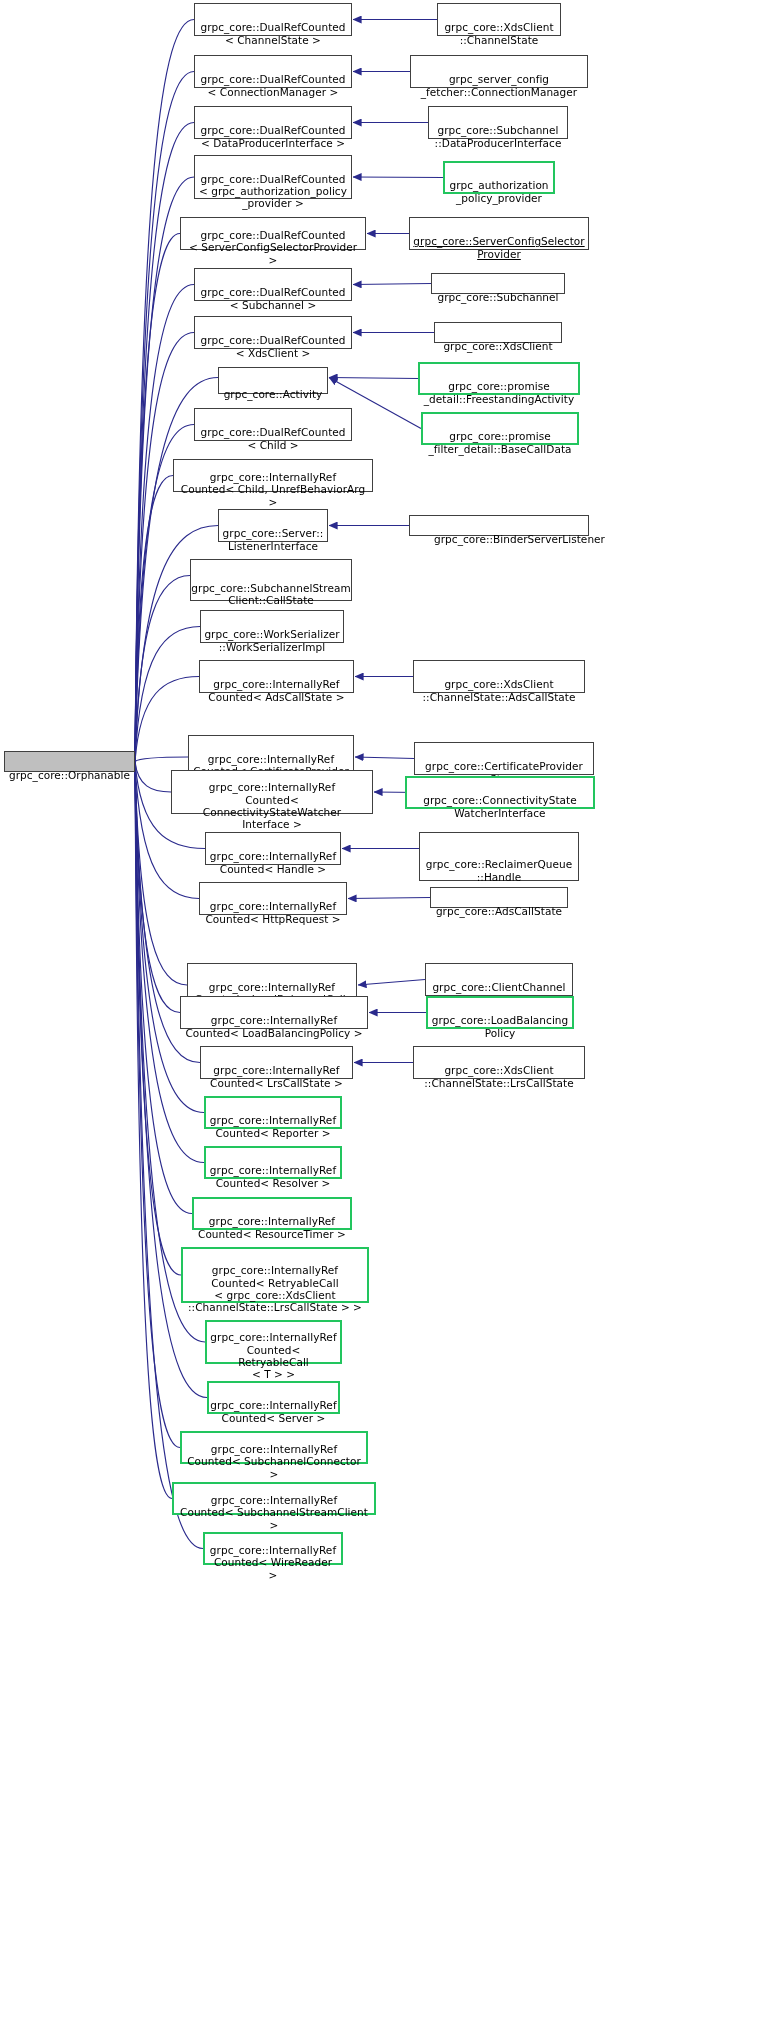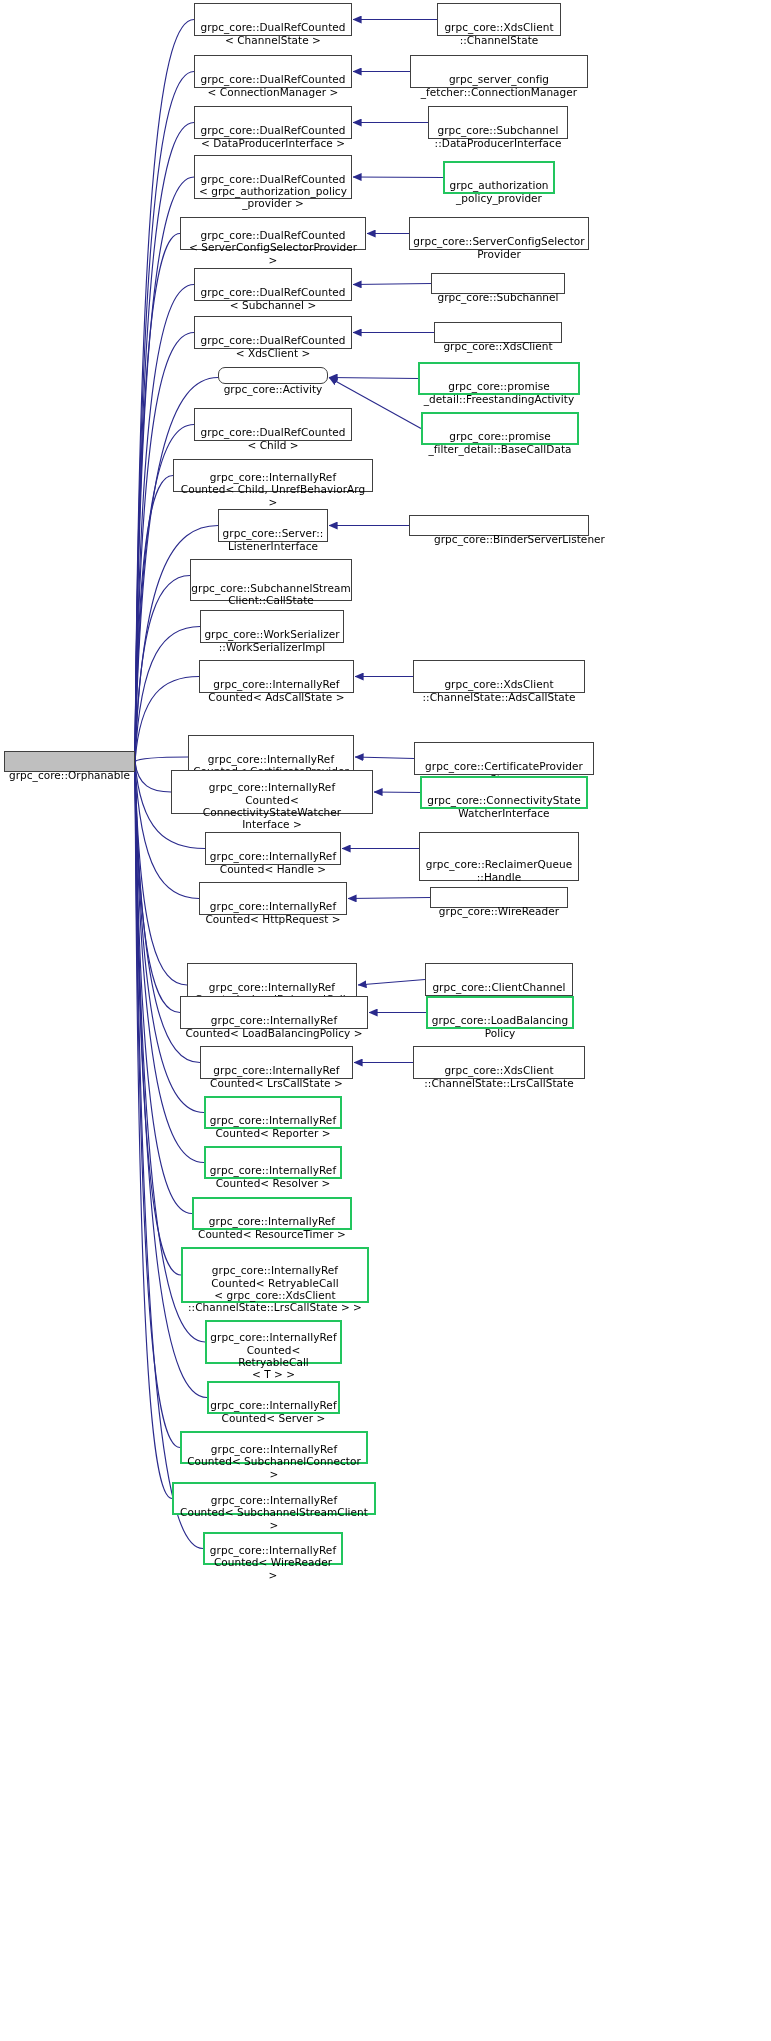--- a/index.html
+++ b/index.html
@@ -100,21 +100,21 @@
 &lt; ServerConfigSelectorProvider &gt;</span>
       </div>
       <div class="node" style="left: 194px; top: 268px; width: 158px; height: 33px;">
         <span>grpc_core::DualRefCounted
 &lt; Subchannel &gt;</span>
       </div>
       <div class="node" style="left: 194px; top: 316px; width: 158px; height: 33px;">
         <span>grpc_core::DualRefCounted
 &lt; XdsClient &gt;</span>
       </div>
-      <div class="node" style="left: 218px; top: 367px; width: 110px; height: 17px; border-radius: 7px;">
+      <div class="node" style="left: 218px; top: 367px; width: 110px; height: 27px;">
         <span>grpc_core::Activity</span>
       </div>
       <div class="node" style="left: 194px; top: 408px; width: 158px; height: 33px;">
         <span>grpc_core::DualRefCounted
 &lt; Child &gt;</span>
       </div>
       <div class="node" style="left: 173px; top: 459px; width: 200px; height: 33px;">
         <span>grpc_core::InternallyRef
 Counted&lt; Child, UnrefBehaviorArg &gt;</span>
       </div>
@@ -213,21 +213,21 @@
 _fetcher::ConnectionManager</span>
       </div>
       <div class="node" style="left: 428px; top: 106px; width: 140px; height: 33px;">
         <span>grpc_core::Subchannel
 ::DataProducerInterface</span>
       </div>
       <div class="node red" style="left: 443px; top: 161px; width: 112px; height: 33px;">
         <span>grpc_authorization
 _policy_provider</span>
       </div>
-      <div class="node" style="left: 409px; top: 217px; width: 180px; height: 33px;">
+      <div class="node" style="left: 409px; top: 217px; width: 180px; height: 33px; text-decoration: underline;">
         <span>grpc_core::ServerConfigSelector
 Provider</span>
       </div>
       <div class="node" style="left: 431px; top: 273px; width: 134px; height: 21px;">
         <span>grpc_core::Subchannel</span>
       </div>
       <div class="node" style="left: 434px; top: 322px; width: 128px; height: 21px;">
         <span>grpc_core::XdsClient</span>
       </div>
       <div class="node red" style="left: 418px; top: 362px; width: 162px; height: 33px;">
@@ -242,30 +242,30 @@
         <span>grpc_core::BinderServerListener</span>
       </div>
       <div class="node" style="left: 413px; top: 660px; width: 172px; height: 33px;">
         <span>grpc_core::XdsClient
 ::ChannelState::AdsCallState</span>
       </div>
       <div class="node" style="left: 414px; top: 742px; width: 180px; height: 33px;">
         <span>grpc_core::CertificateProvider
 Store</span>
       </div>
-      <div class="node red" style="left: 420px; top: 776px; width: 168px; height: 33px; justify-content: center;">
+      <div class="node red" style="left: 405px; top: 776px; width: 190px; height: 33px; justify-content: center;">
         <span>grpc_core::ConnectivityState
 WatcherInterface</span>
       </div>
       <div class="node" style="left: 419px; top: 832px; width: 160px; height: 49px;">
         <span>grpc_core::ReclaimerQueue
 ::Handle</span>
       </div>
       <div class="node" style="left: 430px; top: 887px; width: 138px; height: 21px;">
-        <span>grpc_core::WireReader</span>
+        <span>grpc_core::AdsCallState</span>
       </div>
       <div class="node" style="left: 425px; top: 963px; width: 148px; height: 33px;">
         <span>grpc_core::ClientChannel
 ::LoadBalancedCall</span>
       </div>
       <div class="node red" style="left: 426px; top: 996px; width: 148px; height: 33px;">
         <span>grpc_core::LoadBalancing
 Policy</span>
       </div>
       <div class="node" style="left: 413px; top: 1046px; width: 172px; height: 33px;">

